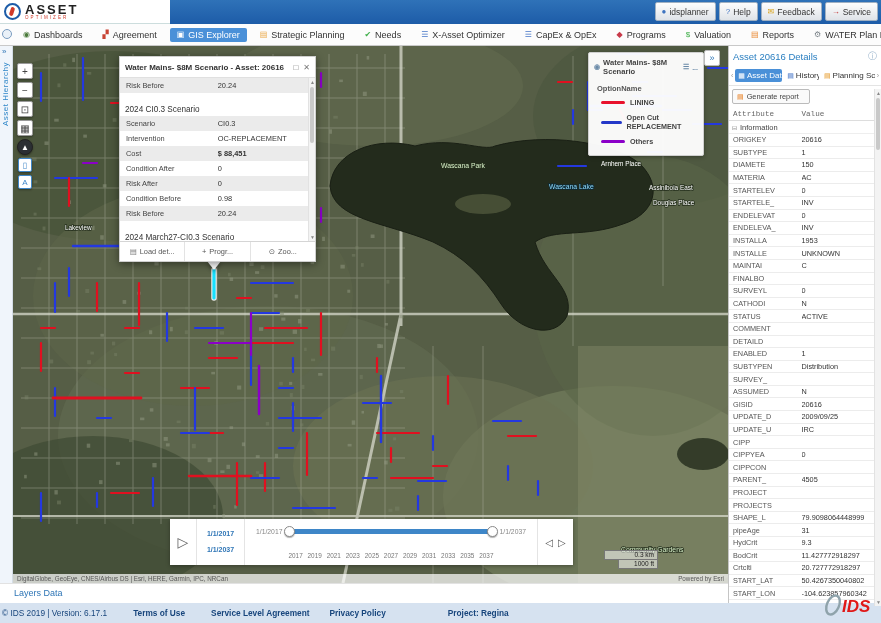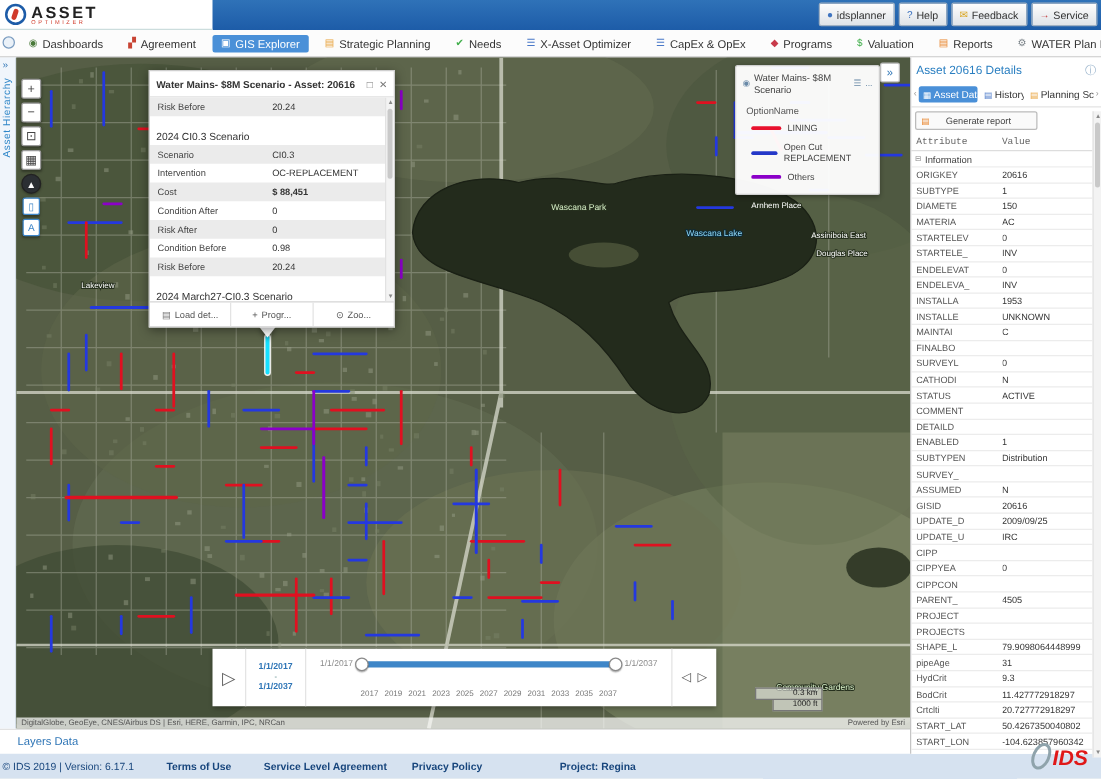--- a/index.html
+++ b/index.html
@@ -53,21 +53,21 @@
                  font-size:6.3px; color:#555; display:flex; justify-content:space-between;
                  padding:0 4px; align-items:center; z-index:8; }
   .scalebar { position:absolute; right:70px; bottom:14px; z-index:8; font-size:6.5px; color:#222; text-align:right; }
   .scalebar div { background:rgba(255,255,255,.55); border:1px solid #777; padding:0 3px; line-height:8px; }
   .scalebar .km { width:54px; }
   .scalebar .ft { width:40px; margin-left:14px; border-top:none; }
 
   
   .legend { position:absolute; left:588px; top:52px; width:116px; background:rgba(255,255,255,.96);
             border:1px solid #d0d0d0; border-radius:2px; box-shadow:0 1px 4px rgba(0,0,0,.3);
-            z-index:20; padding-bottom:6px; }
+            z-index:20; padding-bottom:6px;font-weight:bold; }
   .legend-head { display:flex; align-items:center; gap:3px; padding:5px 5px 4px 5px; }
   .legend-title { font-size:7.6px; color:#444; flex:1; }
   .legend-ic { font-size:7px; color:#6a8aa8; }
   .legend-field { font-size:7.5px; color:#555; padding:4px 0 2px 8px; }
   .legend-row { display:flex; align-items:center; gap:5px; padding:3px 0 3px 12px; }
   .legend-swatch { width:24px; height:3px; border-radius:2px; }
   .legend-label { font-size:7.2px; color:#444; }
   .collapse-btn { position:absolute; left:704px; top:50px; width:16px; height:16px; background:#fff;
                   border:1px solid #bbb; border-radius:2px; color:#2e75b6; font-size:9px;
                   display:flex; align-items:center; justify-content:center; z-index:20; cursor:pointer; }
@@ -135,22 +135,22 @@
   .panel-title-row { height:20px; display:flex; align-items:center; padding:0 4px; }
   .panel-title { flex:1; font-size:9.5px; color:#2a7fc1; }
   .panel-info { font-size:9px; color:#9ab4cc; cursor:pointer; }
   .panel-tabs { height:20px; display:flex; align-items:center; gap:2px; padding:0 2px; border-bottom:1px solid #e4e4e4; }
   .ptab { display:flex; align-items:center; gap:2px; font-size:8px; color:#333; padding:2px 3px;
           border-radius:2px; cursor:pointer; white-space:nowrap; overflow:hidden; }
   .ptab.active { background:#4a90d8; color:#fff; }
   .ptab .g { font-size:7px; }
   .ptab-chev { font-size:7px; color:#999; cursor:pointer; }
   .panel-body { position:relative; height:517px; padding-right:7px; }
-  .gen-btn { margin:3px; height:15px; width:98px; border:1px solid #bbb; background:#fafafa; border-radius:2px;
-             font-size:7.4px; color:#444; display:flex; align-items:center; gap:13px; padding:0 4px; cursor:pointer; }
+  .gen-btn { margin:3px; height:15px; width:78px; border:1px solid #bbb; background:#fafafa; border-radius:2px;
+             font-size:7.4px; color:#444; display:flex; align-items:center; gap:3px; padding:0 4px; cursor:pointer; }
   .gen-btn .g { color:#e8862d; font-size:7px; }
   .tbl-head { display:flex; height:14px; align-items:center; font-size:7.6px; color:#666; border-bottom:1px solid #ddd;font-family:Liberation Mono, monospace; }
   .tbl-head .h1 { width:50%; padding-left:4px; } .tbl-head .h2 { width:50%; }
   .tbl-sec { height:13px; display:flex; align-items:center; font-size:7.5px; color:#444; border-bottom:1px solid #eee; padding-left:3px; gap:3px; }
   .tbl-sec .g { font-size:6px; color:#888; }
   .trow { display:flex; height:12.6px; align-items:center; font-size:7.3px; border-bottom:1px solid #ececec; }
   .trow .ta { width:50%; padding-left:4px; color:#555; white-space:nowrap; overflow:hidden; }
   .trow .tv { width:50%; color:#333; white-space:nowrap; overflow:hidden; }
   .panel-scroll { position:absolute; right:0; top:0; width:7px; height:517px; background:#f3f3f3; border-left:1px solid #e2e2e2; }
   .panel-scroll .thumb { position:absolute; left:1px; top:9px; width:4px; height:52px; background:#c9c9c9; border-radius:2px; }

